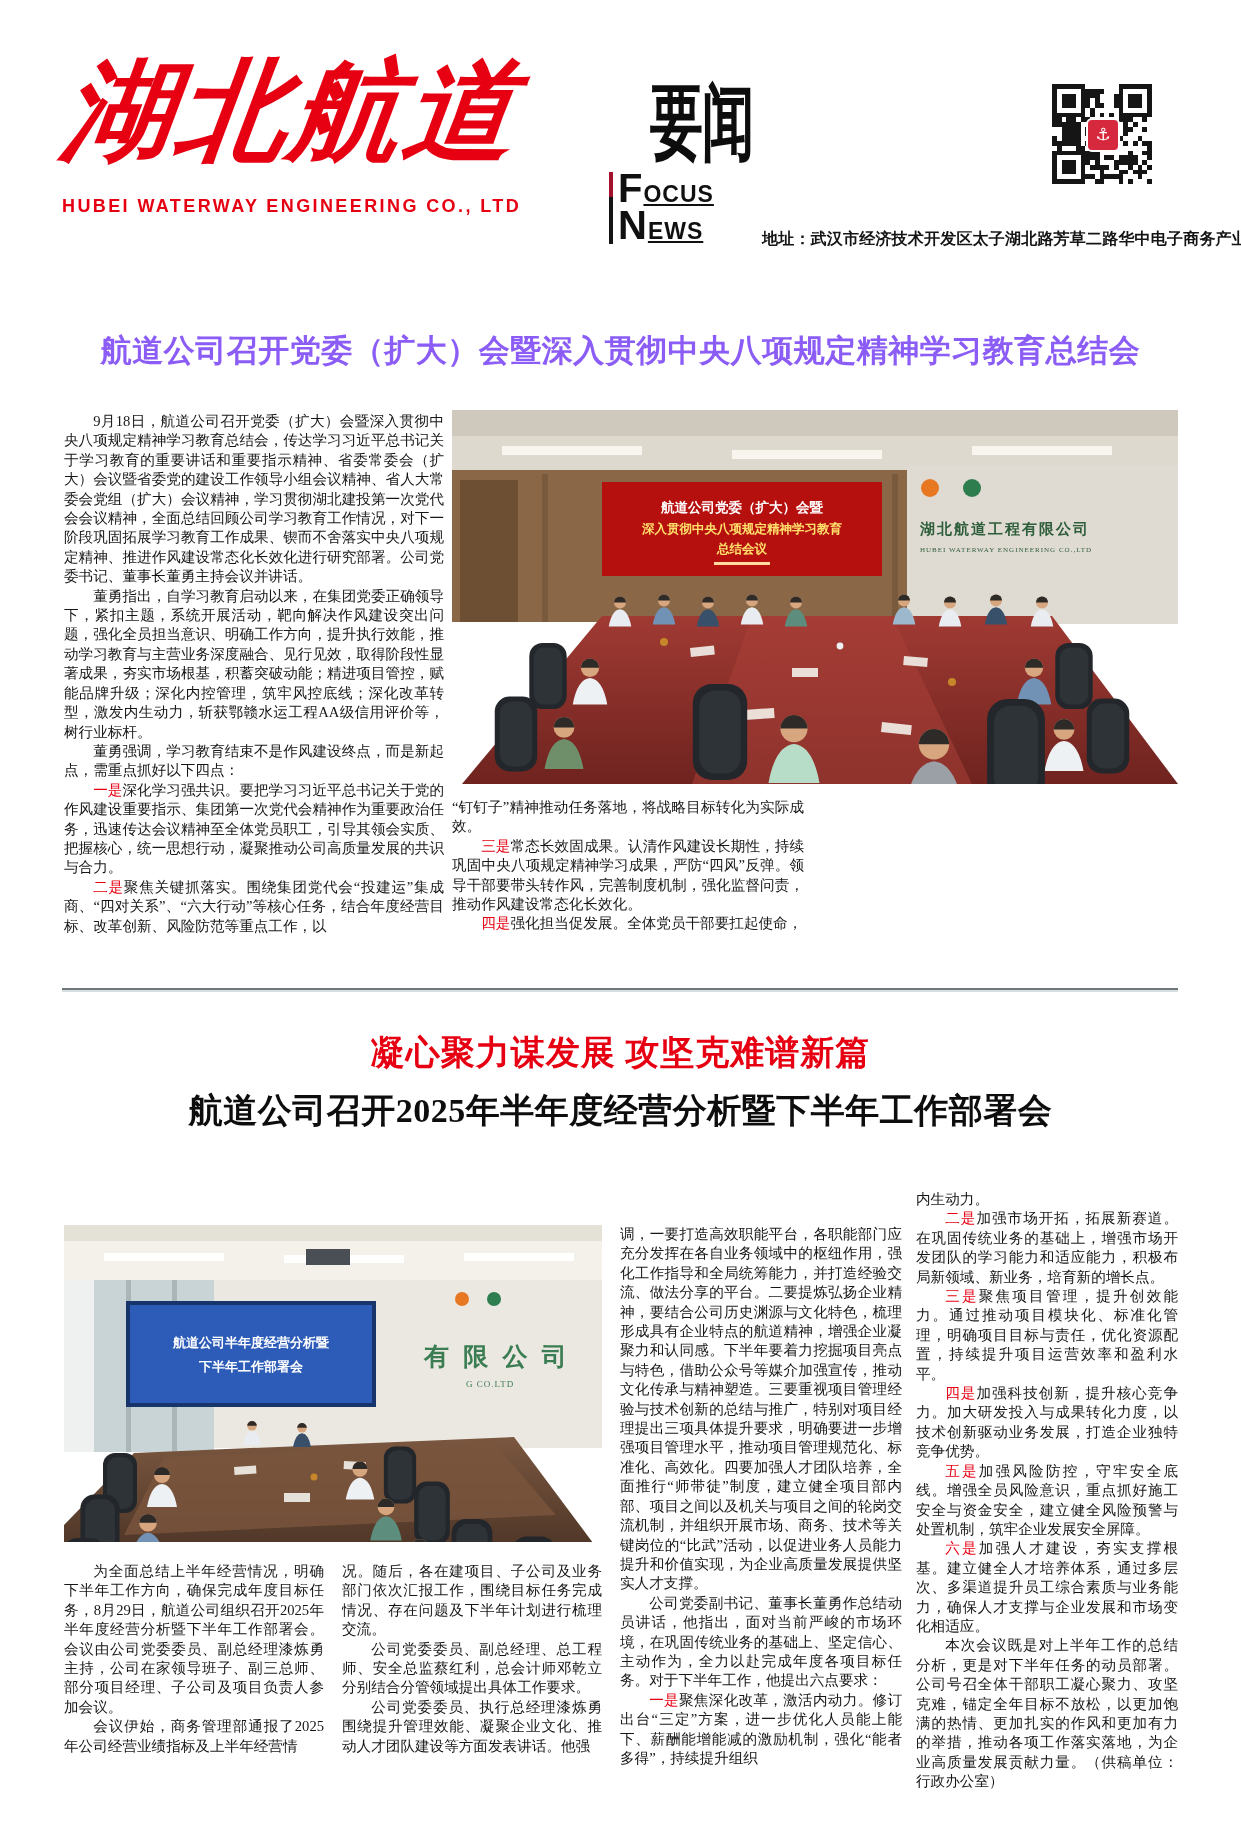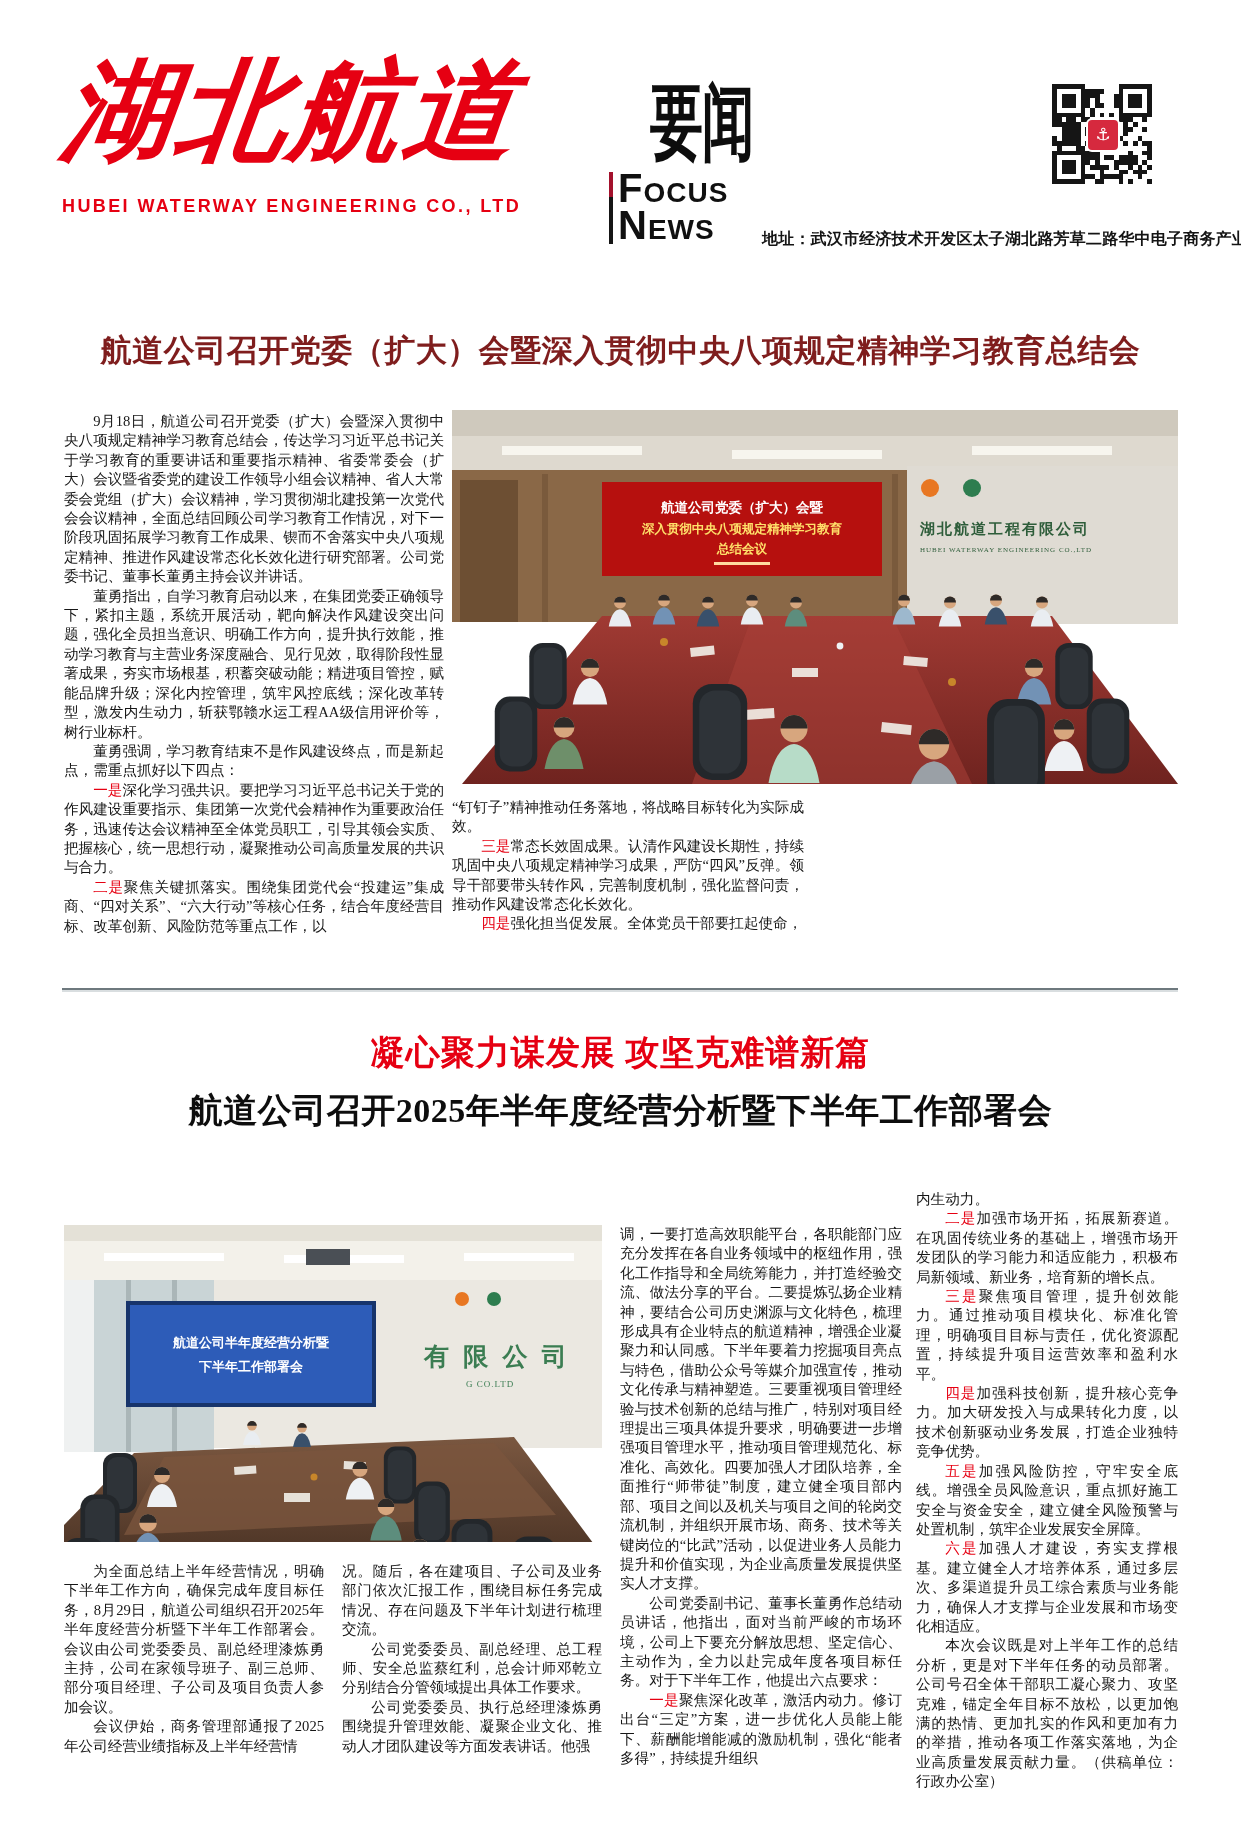--- a/index.html
+++ b/index.html
@@ -11,35 +11,35 @@
 
   
   #hd-logo-cn{left:56px;top:52px;font-size:110px;line-height:1.1;font-weight:bold;font-style:italic;
       color:#e60012;letter-spacing:4px;transform:skewX(-7deg);transform-origin:0 100%;white-space:nowrap;}
   #hd-logo-en{left:62px;top:196px;font-size:18px;font-weight:bold;color:#e60012;letter-spacing:2.4px;white-space:nowrap;}
   #hd-section{left:650px;top:80px;font-size:84px;font-weight:900;line-height:1.02;color:#0d0d0d;
       transform:scaleX(.63);transform-origin:0 0;white-space:nowrap;letter-spacing:-2px;}
   #hd-focus{left:618px;top:170px;line-height:.92;color:#101010;font-weight:900;letter-spacing:1px;}
   #hd-focus::before{content:"";position:absolute;left:-9px;top:2px;width:4px;height:72px;
       background:linear-gradient(#a3112c 35%,#151515 35%);}
-  .fbig{font-size:40px;} .fsm{font-size:28px;}
+  .fbig{font-size:40px;} .fsm{font-size:23px;text-decoration:underline;}
   #hd-info{left:778px;top:92px;color:#0d0d0d;white-space:nowrap;}
   .mi-notice{font-size:21px;font-weight:800;letter-spacing:4px;margin-bottom:11px;}
   .mi-line{font-size:17px;font-weight:700;margin-top:6px;letter-spacing:.3px;}
   .hotnum{font-size:19px;letter-spacing:1px;}
   #hd-address{left:762px;top:229px;font-size:16px;font-weight:700;letter-spacing:.2px;white-space:nowrap;}
   #qr{left:1052px;top:84px;width:100px;height:100px;display:grid;
       grid-template-rows:repeat(21,1fr);grid-template-columns:repeat(21,1fr);background:#fff;}
   .qm{background:#fff;} .qm.on{background:#151515;}
   #qr-badge{left:1086px;top:118px;width:30px;height:30px;background:#d6293e;border:2px solid #fff;
       border-radius:6px;color:#fff;font-size:17px;line-height:29px;text-align:center;}
 
   
   #a1-title{left:63px;top:330px;width:1115px;text-align:center;font-size:31px;font-weight:800;
-      color:#7f1d1d;letter-spacing:.5px;white-space:nowrap;}
+      color:#8b5cf6;letter-spacing:.5px;white-space:nowrap;}
   #a2-kicker{left:63px;top:1030px;width:1115px;text-align:center;font-size:34px;font-weight:800;
       color:#e60012;letter-spacing:1px;}
   #a2-title{left:63px;top:1088px;width:1115px;text-align:center;font-size:34px;font-weight:800;
       color:#0d0d0d;letter-spacing:.5px;}
   #divider{left:62px;top:988px;width:1116px;height:0;border-top:2px solid #6e797e;box-shadow:0 2px 0 #d9dee0;}
 
   
   .col{position:absolute;text-align:justify;font-size:14.6px;line-height:19.4px;color:#161616;overflow:hidden;}
   .col p{margin:0;text-indent:2em;}
   .col p.fl{text-indent:0;}
@@ -694,21 +694,21 @@
   </div>
 
   <div class="col" id="a2cb">
     <p class="fl"><span class="lead"></span><span>况。随后，各在建项目、子公司及业务部门依次汇报工作，围绕目标任务完成情况、存在问题及下半年计划进行梳理交流。</span></p>
     <p><span class="lead"></span><span>公司党委委员、副总经理、总工程师、安全总监蔡红利，总会计师邓乾立分别结合分管领域提出具体工作要求。</span></p>
     <p><span class="lead"></span><span>公司党委委员、执行总经理漆炼勇围绕提升管理效能、凝聚企业文化、推动人才团队建设等方面发表讲话。他强</span></p>
   </div>
 
   <div class="col" id="a2cc">
     <p class="fl"><span class="lead"></span><span>调，一要打造高效职能平台，各职能部门应充分发挥在各自业务领域中的枢纽作用，强化工作指导和全局统筹能力，并打造经验交流、做法分享的平台。二要提炼弘扬企业精神，要结合公司历史渊源与文化特色，梳理形成具有企业特点的航道精神，增强企业凝聚力和认同感。下半年要着力挖掘项目亮点与特色，借助公众号等媒介加强宣传，推动文化传承与精神塑造。三要重视项目管理经验与技术创新的总结与推广，特别对项目经理提出三项具体提升要求，明确要进一步增强项目管理水平，推动项目管理规范化、标准化、高效化。四要加强人才团队培养，全面推行“师带徒”制度，建立健全项目部内部、项目之间以及机关与项目之间的轮岗交流机制，并组织开展市场、商务、技术等关键岗位的“比武”活动，以促进业务人员能力提升和价值实现，为企业高质量发展提供坚实人才支撑。</span></p>
-    <p><span class="lead"></span><span>公司党委副书记、董事长董勇作总结动员讲话，他指出，面对当前严峻的市场环境，公司上下要充分解放思想、坚定信心、主动作为，全力以赴完成年度各项目标任务。对于下半年工作，他提出六点要求：</span></p>
+    <p><span class="lead"></span><span>公司党委副书记、董事长董勇作总结动员讲话，他指出，面对当前严峻的市场环境，在巩固传统业务的基础上、坚定信心、主动作为，全力以赴完成年度各项目标任务。对于下半年工作，他提出六点要求：</span></p>
     <p><span class="lead">一是</span><span>聚焦深化改革，激活内动力。修订出台“三定”方案，进一步优化人员能上能下、薪酬能增能减的激励机制，强化“能者多得”，持续提升组织</span></p>
   </div>
 
   <div class="col" id="a2cd">
     <p class="fl"><span class="lead"></span><span>内生动力。</span></p>
     <p><span class="lead">二是</span><span>加强市场开拓，拓展新赛道。在巩固传统业务的基础上，增强市场开发团队的学习能力和适应能力，积极布局新领域、新业务，培育新的增长点。</span></p>
     <p><span class="lead">三是</span><span>聚焦项目管理，提升创效能力。通过推动项目模块化、标准化管理，明确项目目标与责任，优化资源配置，持续提升项目运营效率和盈利水平。</span></p>
     <p><span class="lead">四是</span><span>加强科技创新，提升核心竞争力。加大研发投入与成果转化力度，以技术创新驱动业务发展，打造企业独特竞争优势。</span></p>
     <p><span class="lead">五是</span><span>加强风险防控，守牢安全底线。增强全员风险意识，重点抓好施工安全与资金安全，建立健全风险预警与处置机制，筑牢企业发展安全屏障。</span></p>
     <p><span class="lead">六是</span><span>加强人才建设，夯实支撑根基。建立健全人才培养体系，通过多层次、多渠道提升员工综合素质与业务能力，确保人才支撑与企业发展和市场变化相适应。</span></p>

